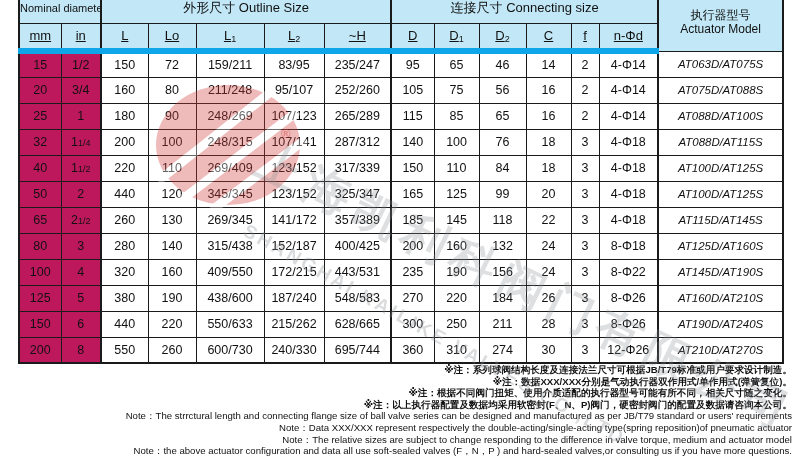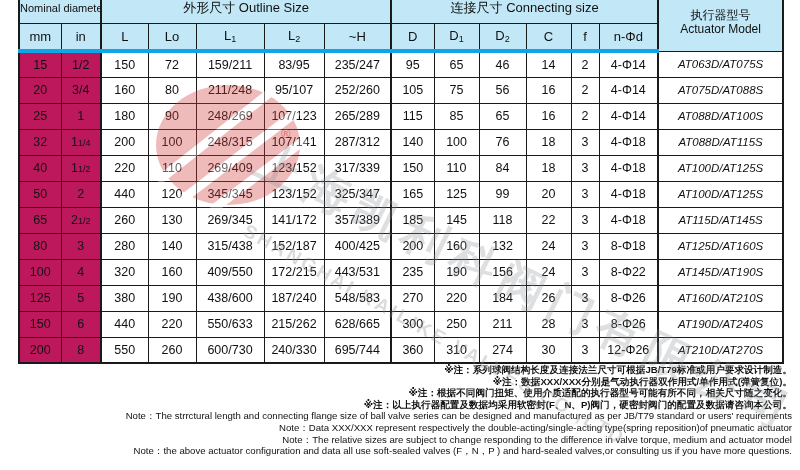--- a/index.html
+++ b/index.html
@@ -28,21 +28,21 @@
     text-align: center;
     vertical-align: middle;
     padding: 0;
     overflow: hidden;
     white-space: nowrap;
   }
   thead th { background: #c2e8f7; font-weight: 400; }
   tr.r1 { height: 30px; }
   tr.r2 { height: 28px; }
   tbody tr { height: 26px; }
-  tr.r2 th { border-bottom: 4px solid #0ea5e9; font-size: 13px; }
+  tr.r2 th { border-bottom: 6px solid #0ea5e9; font-size: 13px; text-decoration: underline; }
   th.nominal { font-size: 11px; vertical-align: bottom; padding-bottom: 4px; }
   th.section { font-size: 13px; vertical-align: top; padding-top: 4px; }
   th.actuator { font-size: 12px; line-height: 14px; }
   .secL { border-left: 2px solid #1a1a1a !important; }
   tbody td { font-size: 12.5px; }
   tbody td.hd { background: #be185d; }
   tbody td.model { font-size: 11.5px; font-style: italic; }
   td .sm, th sub { font-size: 9px; }
   th sub { vertical-align: -2px; }
 

